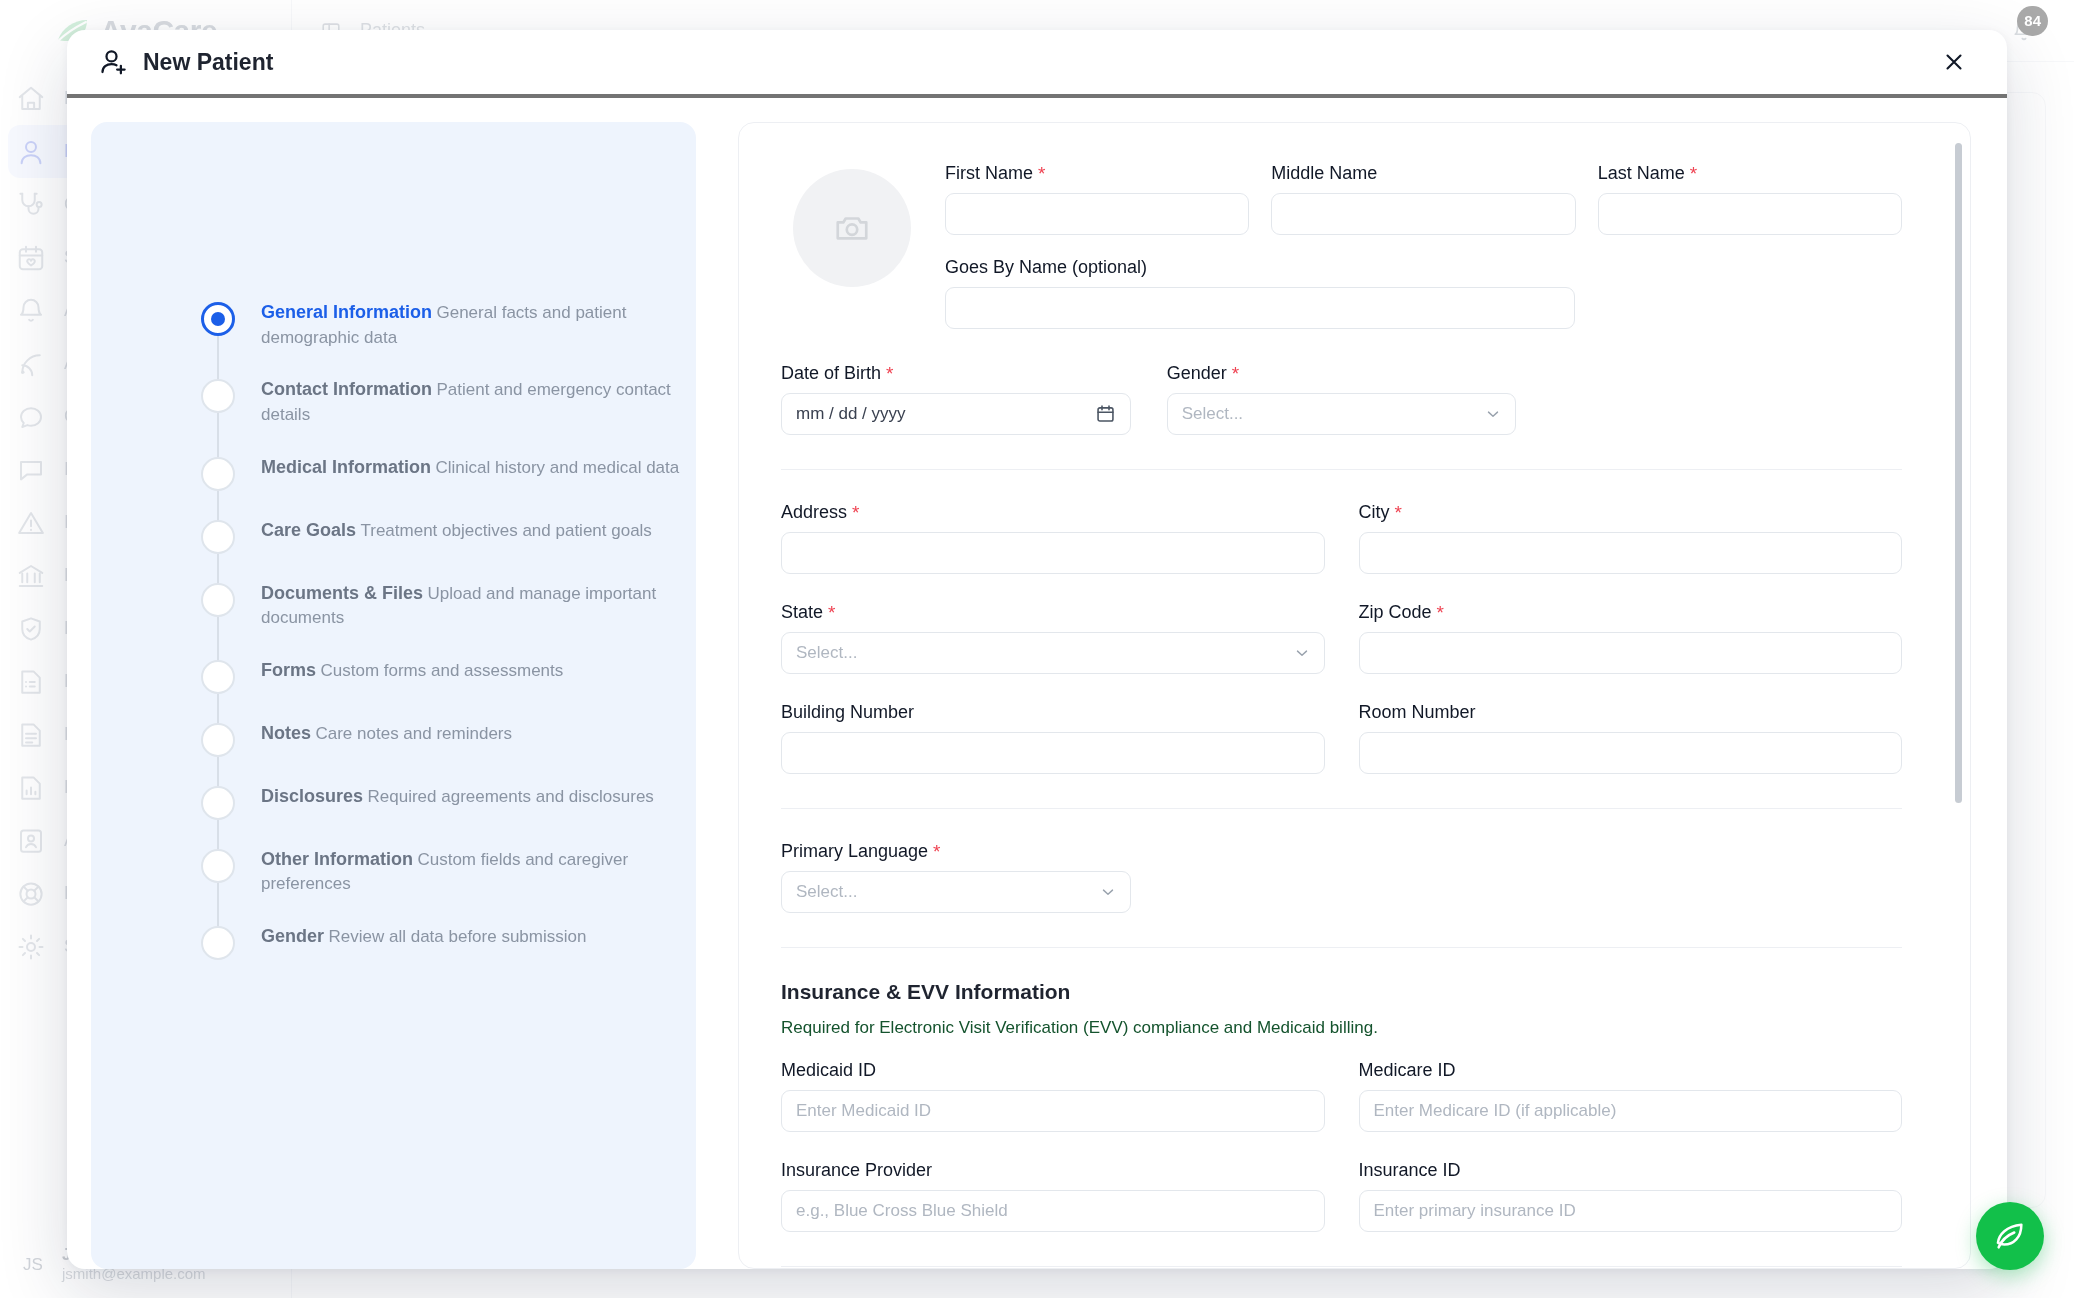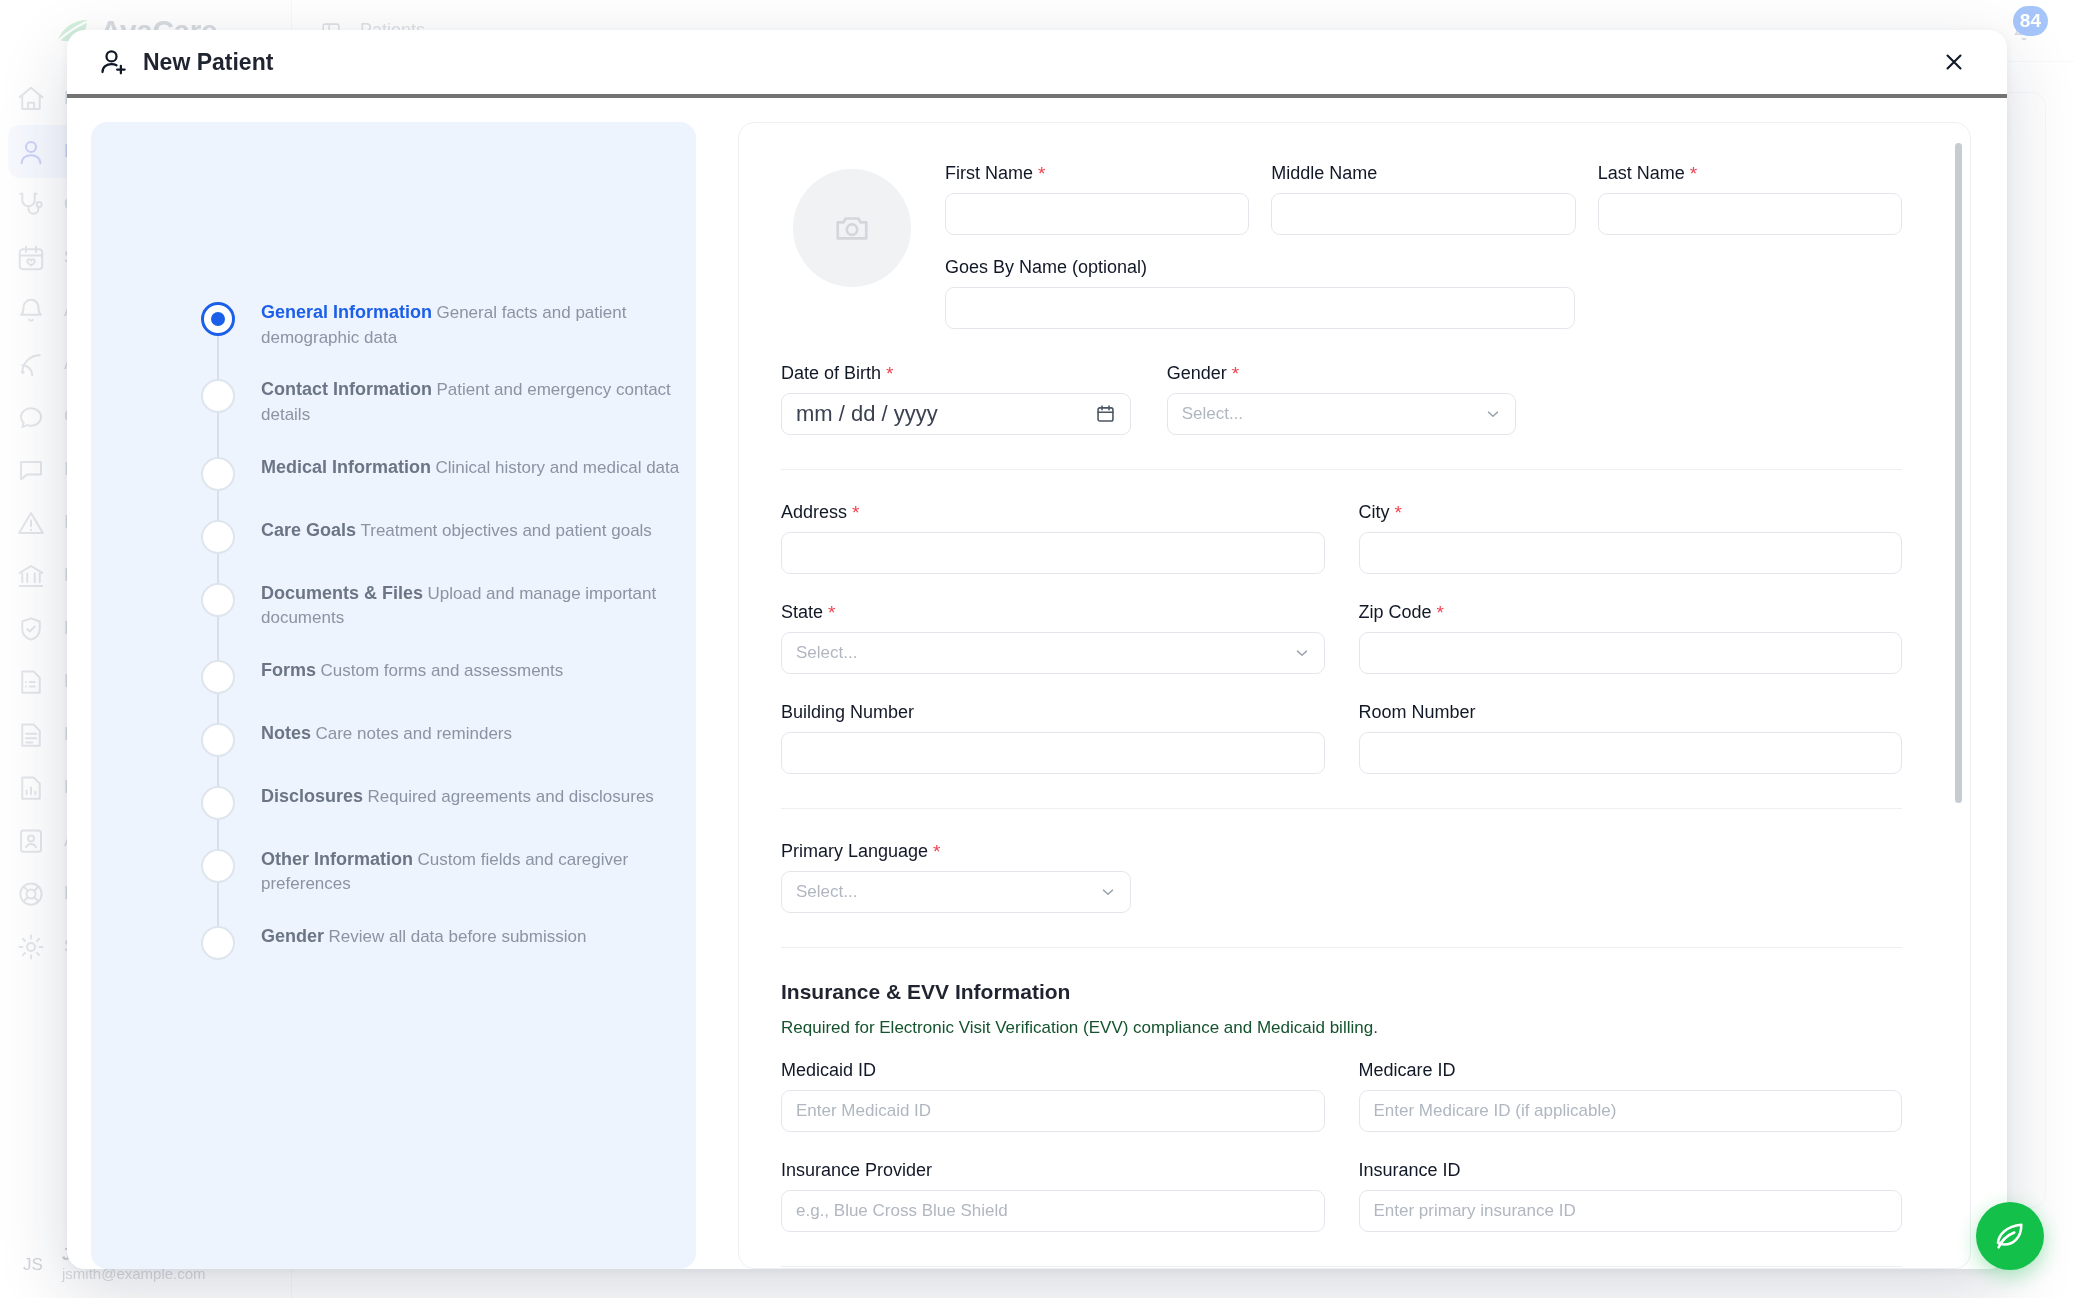--- a/index.html
+++ b/index.html
@@ -64,21 +64,21 @@
   .crumb { display:flex; align-items:center; gap:18px; color:#b6bdc6; font-size:18px; }
   .crumb .ic { width:22px; height:22px; }
   .crumb .ic svg { width:22px; height:22px; display:block; }
   .topbar-right { margin-left:auto; display:flex; align-items:center; gap:18px; }
   .bell-wrap { position:relative; width:44px; height:44px;
     display:flex; align-items:center; justify-content:center; color:#aeb5bd; }
   .bell-wrap svg { width:26px; height:26px; display:block; }
   .bell-badge {
     position:absolute; top:-3px; right:-2px;
     min-width:30px; height:30px; padding:0 7px; border-radius:15px;
-    background:#3b82f6; color:#ffffff; font-size:19px; font-weight:700;
+    background:#404040; color:#ffffff; font-size:15px; font-weight:700;
     display:flex; align-items:center; justify-content:center;
   }
 
   .content-card {
     position:absolute; left:322px; top:92px; right:28px; bottom:90px;
     background:#ffffff; border:1px solid #eef0f3; border-radius:14px;
   }
 
   .fab {
     position:absolute; right:30px; bottom:28px;
@@ -171,21 +171,21 @@
     color:#b0b7c1; display:flex; align-items:center; position:relative;
     font-family:"Liberation Sans", sans-serif;
   }
   .fld-select .caret {
     position:absolute; right:13px; top:50%; transform:translateY(-50%);
     color:#9aa3ae;
   }
   .fld-select .caret svg { width:18px; height:18px; display:block; }
   .fld-date {
     width:100%; height:42px; border:1px solid #e3e7ec; border-radius:9px;
-    background:#ffffff; padding:0 14px; font-size:22px; color:#3a4150;
+    background:#ffffff; padding:0 14px; font-size:17px; color:#3a4150;
     display:flex; align-items:center; position:relative;
   }
   .fld-date .cal {
     position:absolute; right:14px; top:50%; transform:translateY(-50%);
     color:#4b5563;
   }
   .fld-date .cal svg { width:21px; height:21px; display:block; }
 
   
   .name-row { display:flex; gap:34px; align-items:flex-start; }

